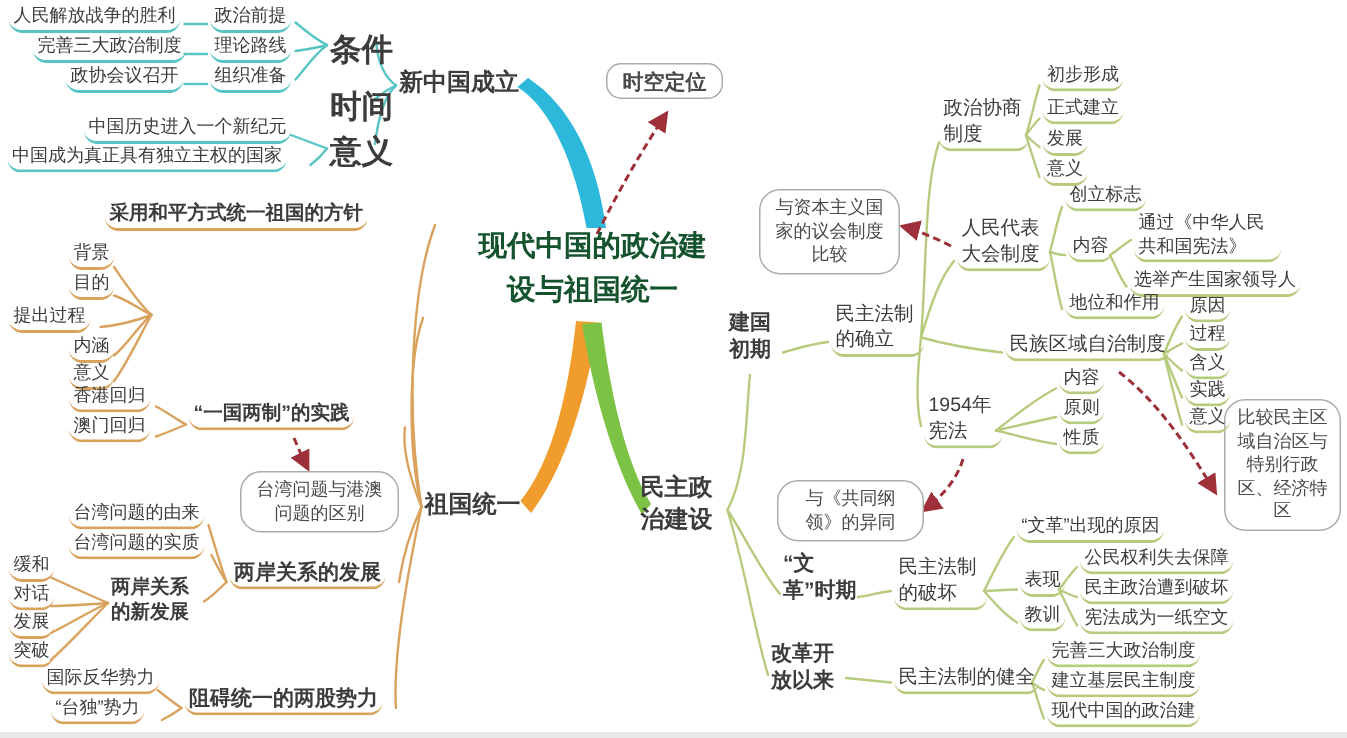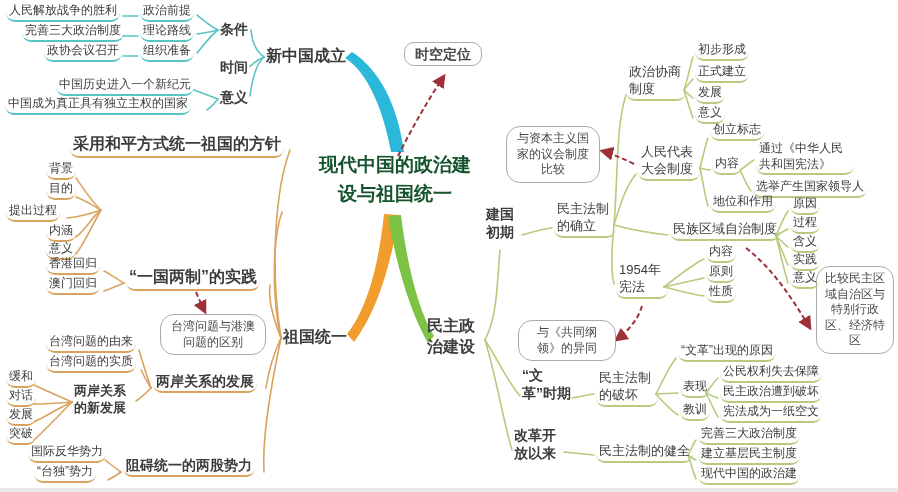--- a/index.html
+++ b/index.html
@@ -6,23 +6,23 @@
   #canvas{position:relative;width:898px;height:492px;background:#fff;overflow:hidden;
           font-family:"Liberation Sans","DejaVu Sans",sans-serif;color:#3c3c3c;}
   #wires{position:absolute;left:0;top:0;z-index:0;}
   .node,.lbl,.cloud,.central{position:absolute;z-index:1;line-height:1.3;}
   .node{font-size:12px;border-bottom:2px solid;border-radius:0 0 9px 9px;
         padding:0 3px 1px 3px;white-space:nowrap;}
   .wrap{white-space:normal;}
   .t{border-color:#58c4c4;}
   .o{border-color:#d9a35e;}
   .g{border-color:#b6cb7d;}
-  .lbl{font-weight:bold;font-size:14px;white-space:nowrap;}
+  .lbl{font-weight:bold;font-size:21px;white-space:nowrap;}
   .lblw{white-space:normal;}
-  .b13{font-size:16px;font-weight:bold;}
+  .b13{font-size:13px;font-weight:bold;}
   .b14{font-size:14px;font-weight:bold;}
   .big{font-size:16px;font-weight:bold;}
   .f13{font-size:13px;}
   .cloud{border:1.5px solid #ababab;border-radius:14px;background:#fff;
          font-size:12px;color:#4a4a4a;text-align:center;padding:4px 7px;}
   .cloud.bold{font-weight:bold;font-size:14px;border-radius:10px;padding:2px 10px;}
   .central{font-size:19px;font-weight:bold;text-align:center;line-height:1.55;
            width:204px;}
   .bottom-strip{position:absolute;left:0;bottom:0;width:898px;height:4px;
                 background:#e9e9e9;z-index:2;}

